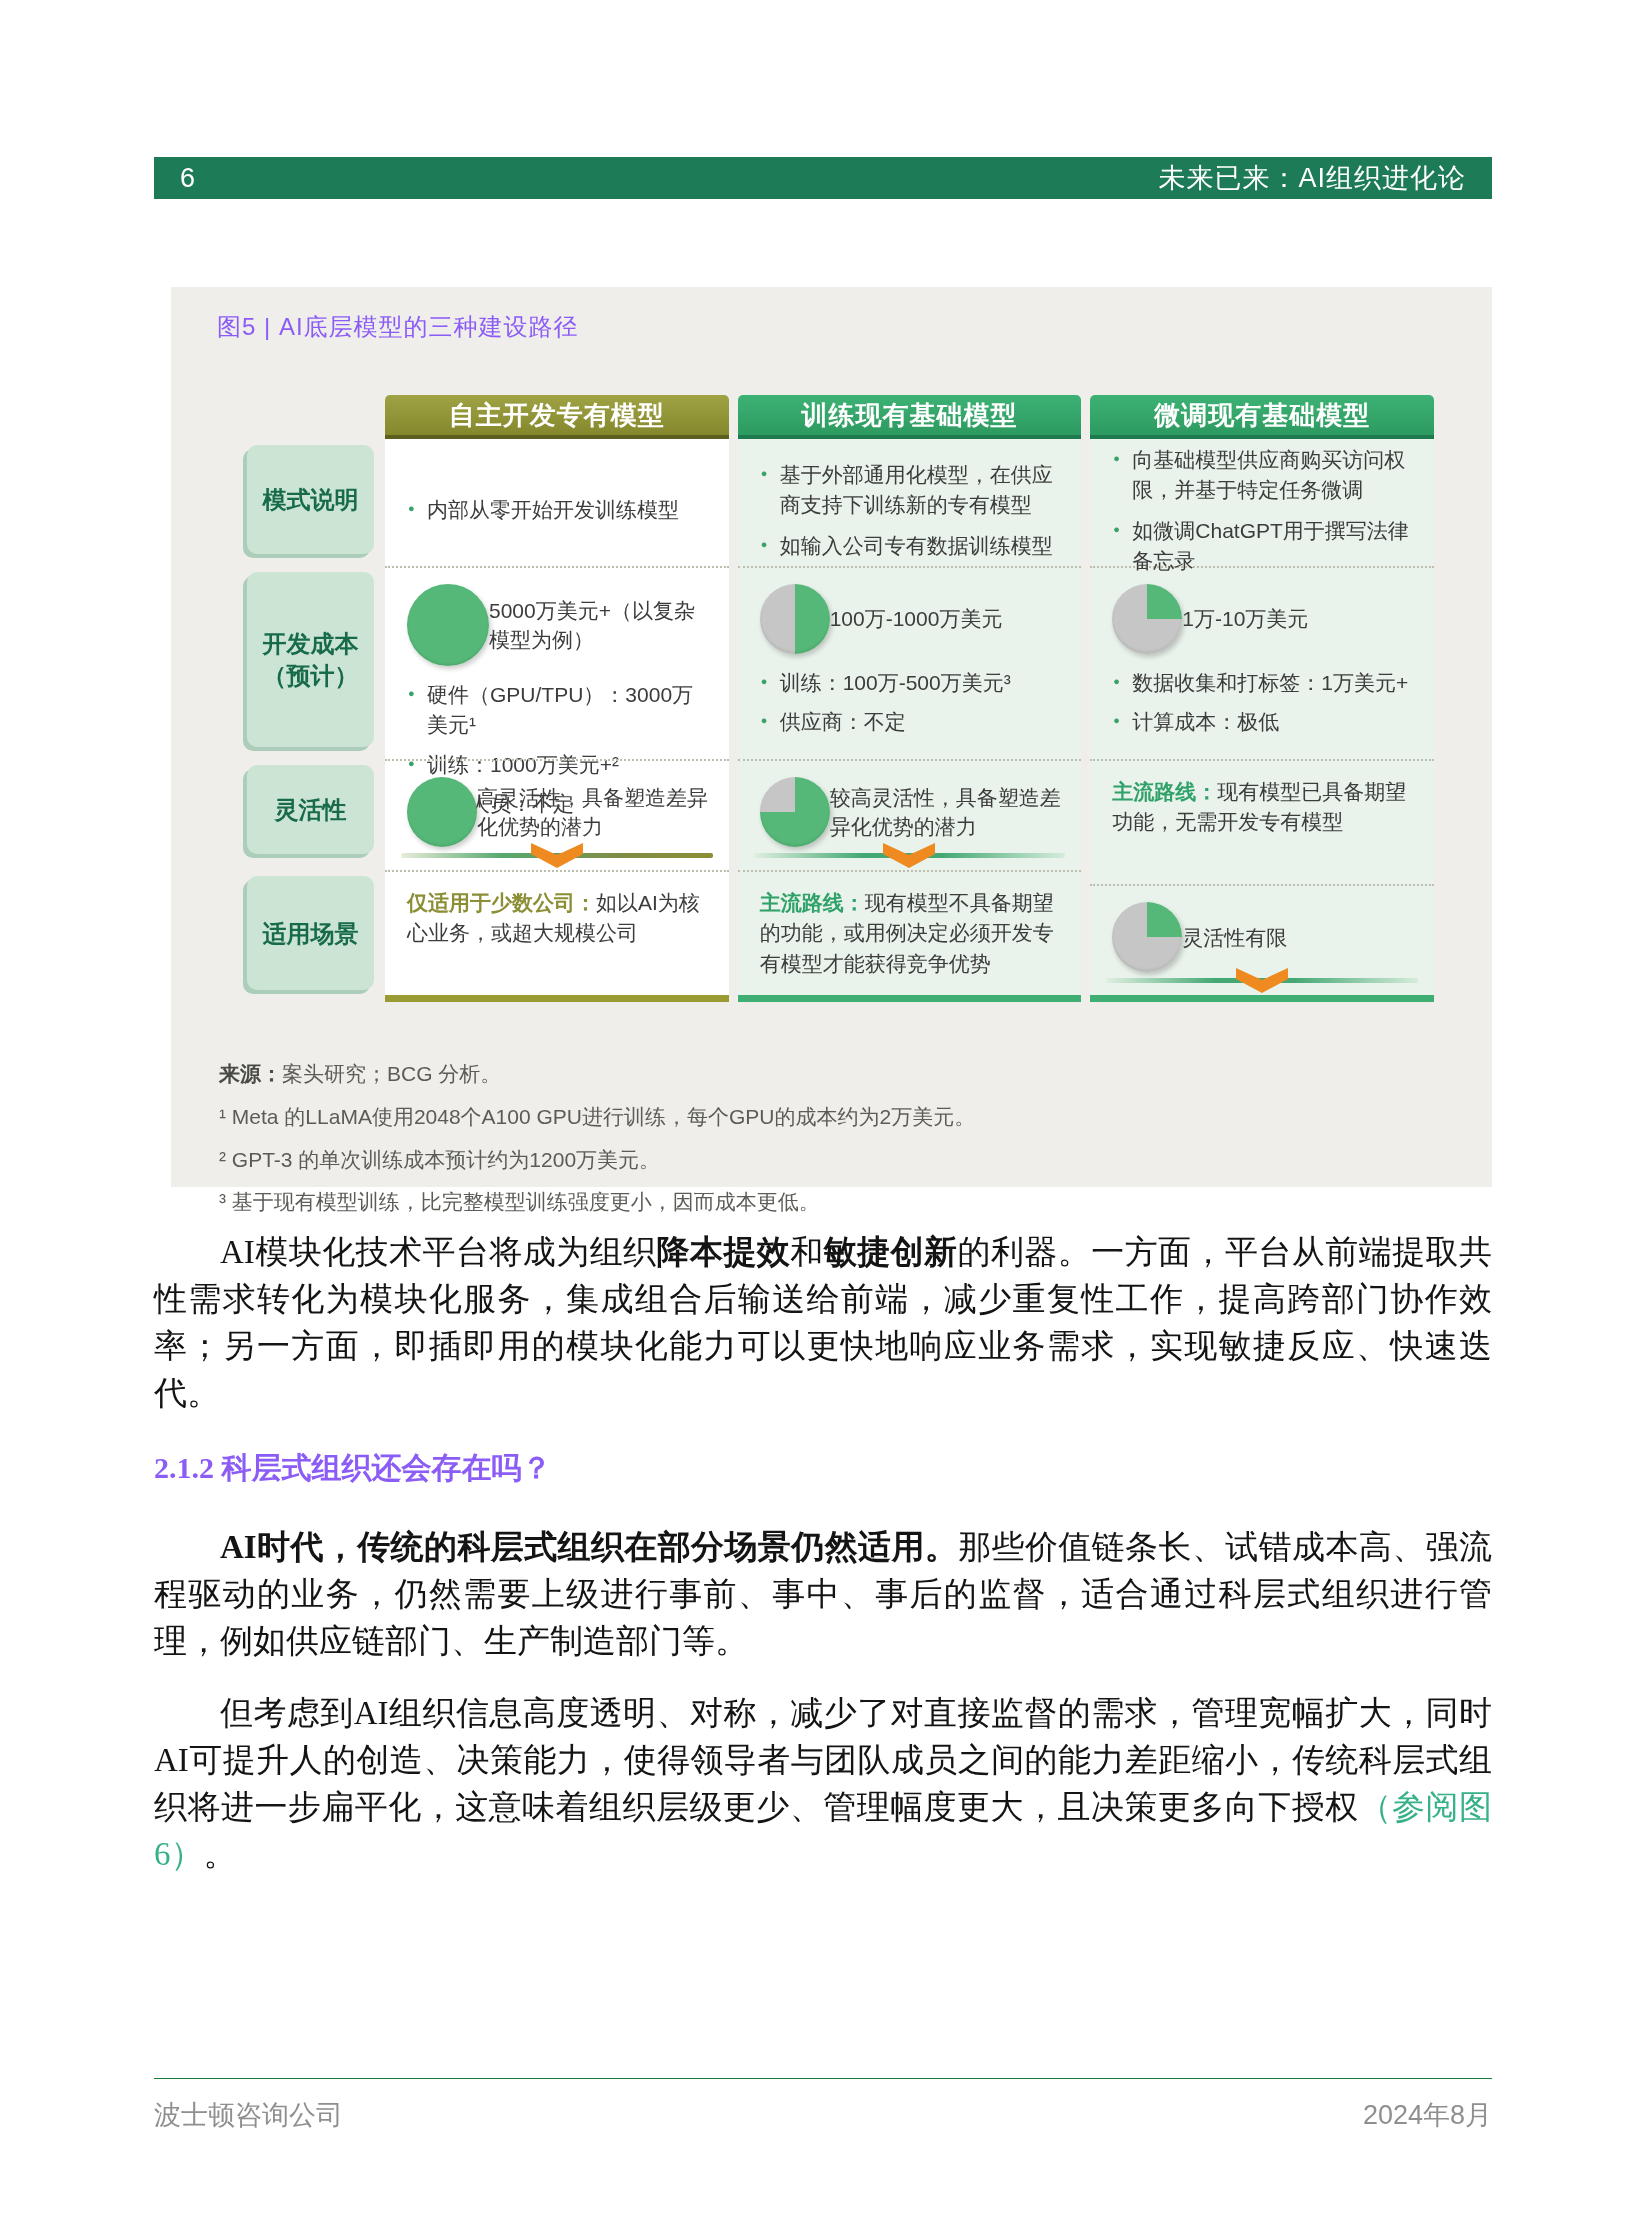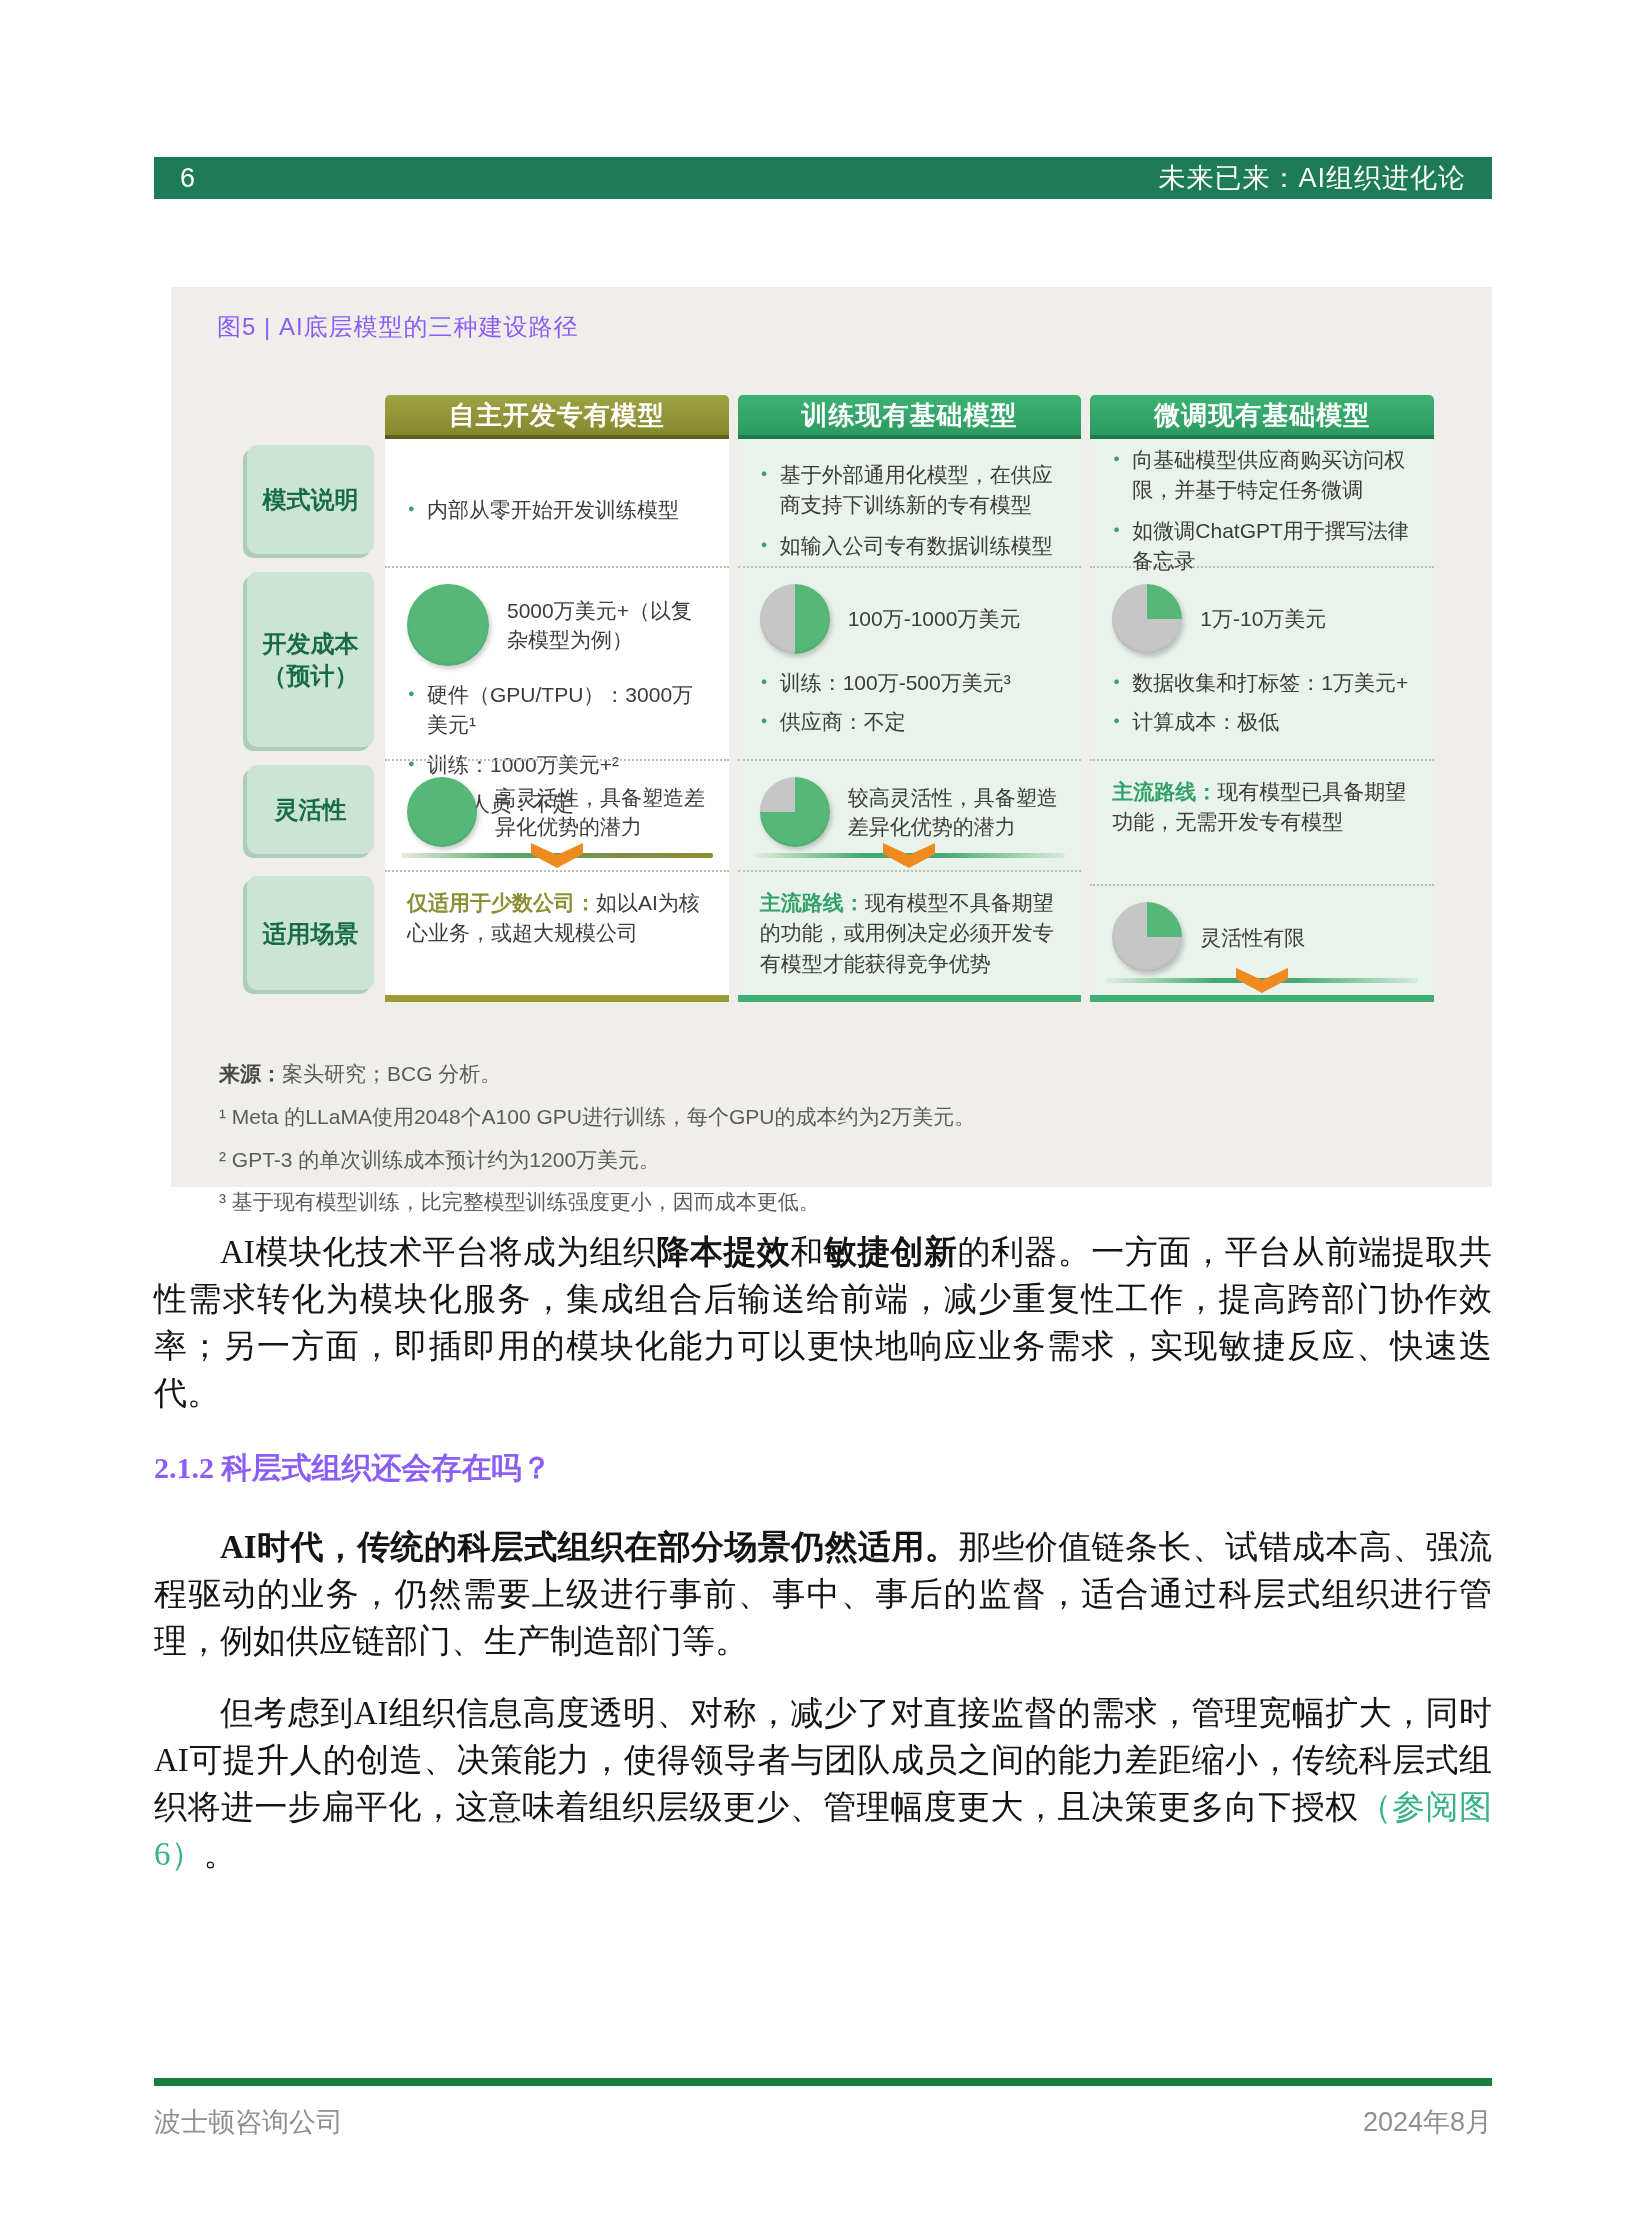--- a/index.html
+++ b/index.html
@@ -65,21 +65,21 @@
 
   .cell { padding:16px 18px 0 22px; font-size:21px; line-height:1.45; color:#3c3c3c; }
   .cell-desc { height:127px; flex:0 0 127px; display:flex; flex-direction:column; justify-content:center; gap:10px; }
   .cell-cost { height:193px; flex:0 0 193px; border-top:2px dotted #bdbdad; }
   .cell-flex { height:111px; flex:0 0 111px; border-top:2px dotted #bdbdad; position:relative; }
   .cell-scen { flex:1 1 auto; min-height:103px; border-top:2px dotted #bdbdad; padding-bottom:16px; }
 
   .blt { position:relative; padding-left:20px; }
   .blt::before { content:"●"; position:absolute; left:1px; top:6px; font-size:11px; color:#3aa169; }
 
-  .pie-row { display:flex; align-items:center; gap:18px; margin-bottom:14px; }
+  .pie-row { display:flex; align-items:center; margin-bottom:14px; }
   .pie { width:70px; height:70px; border-radius:50%; flex:0 0 auto;
          box-shadow:2px 3px 5px rgba(0,0,0,0.20), inset 0 -2px 3px rgba(0,0,0,0.08); }
   .pie-lg { width:82px; height:82px; }
   .pie-label { font-size:21px; line-height:1.4; }
 
   .bullets { display:flex; flex-direction:column; gap:9px; }
 
   
   .pathline { position:absolute; left:16px; right:16px; bottom:12px; height:5px; border-radius:2px; }
   .col-olive .pathline { background:linear-gradient(90deg,#e8edd9 0%,#57a96f 32%,#7f8c44 70%,#8c8e35 100%); }
@@ -106,21 +106,21 @@
   .bold { font-weight:bold;margin-top:28px; }
   .section-heading {
     position:absolute; left:154px; top:1448px; width:1338px;
     font-family:"Liberation Serif", serif; font-size:30px; font-weight:bold; color:#8b5cf6;
   }
   .figref { color:#37b189; }
 
   
   .footer {
     position:absolute; top:2078px; left:154px; width:1338px;
-    border-top:8px solid #15803d; padding-top:18px;
+    border-top:1px solid #15803d; padding-top:18px;
     display:flex; justify-content:space-between;
     color:#8f8f8f; font-size:27px;
   }
 </style>
 </head>
 <body>
 
 <div class="page">
 
   <div class="topbar">

